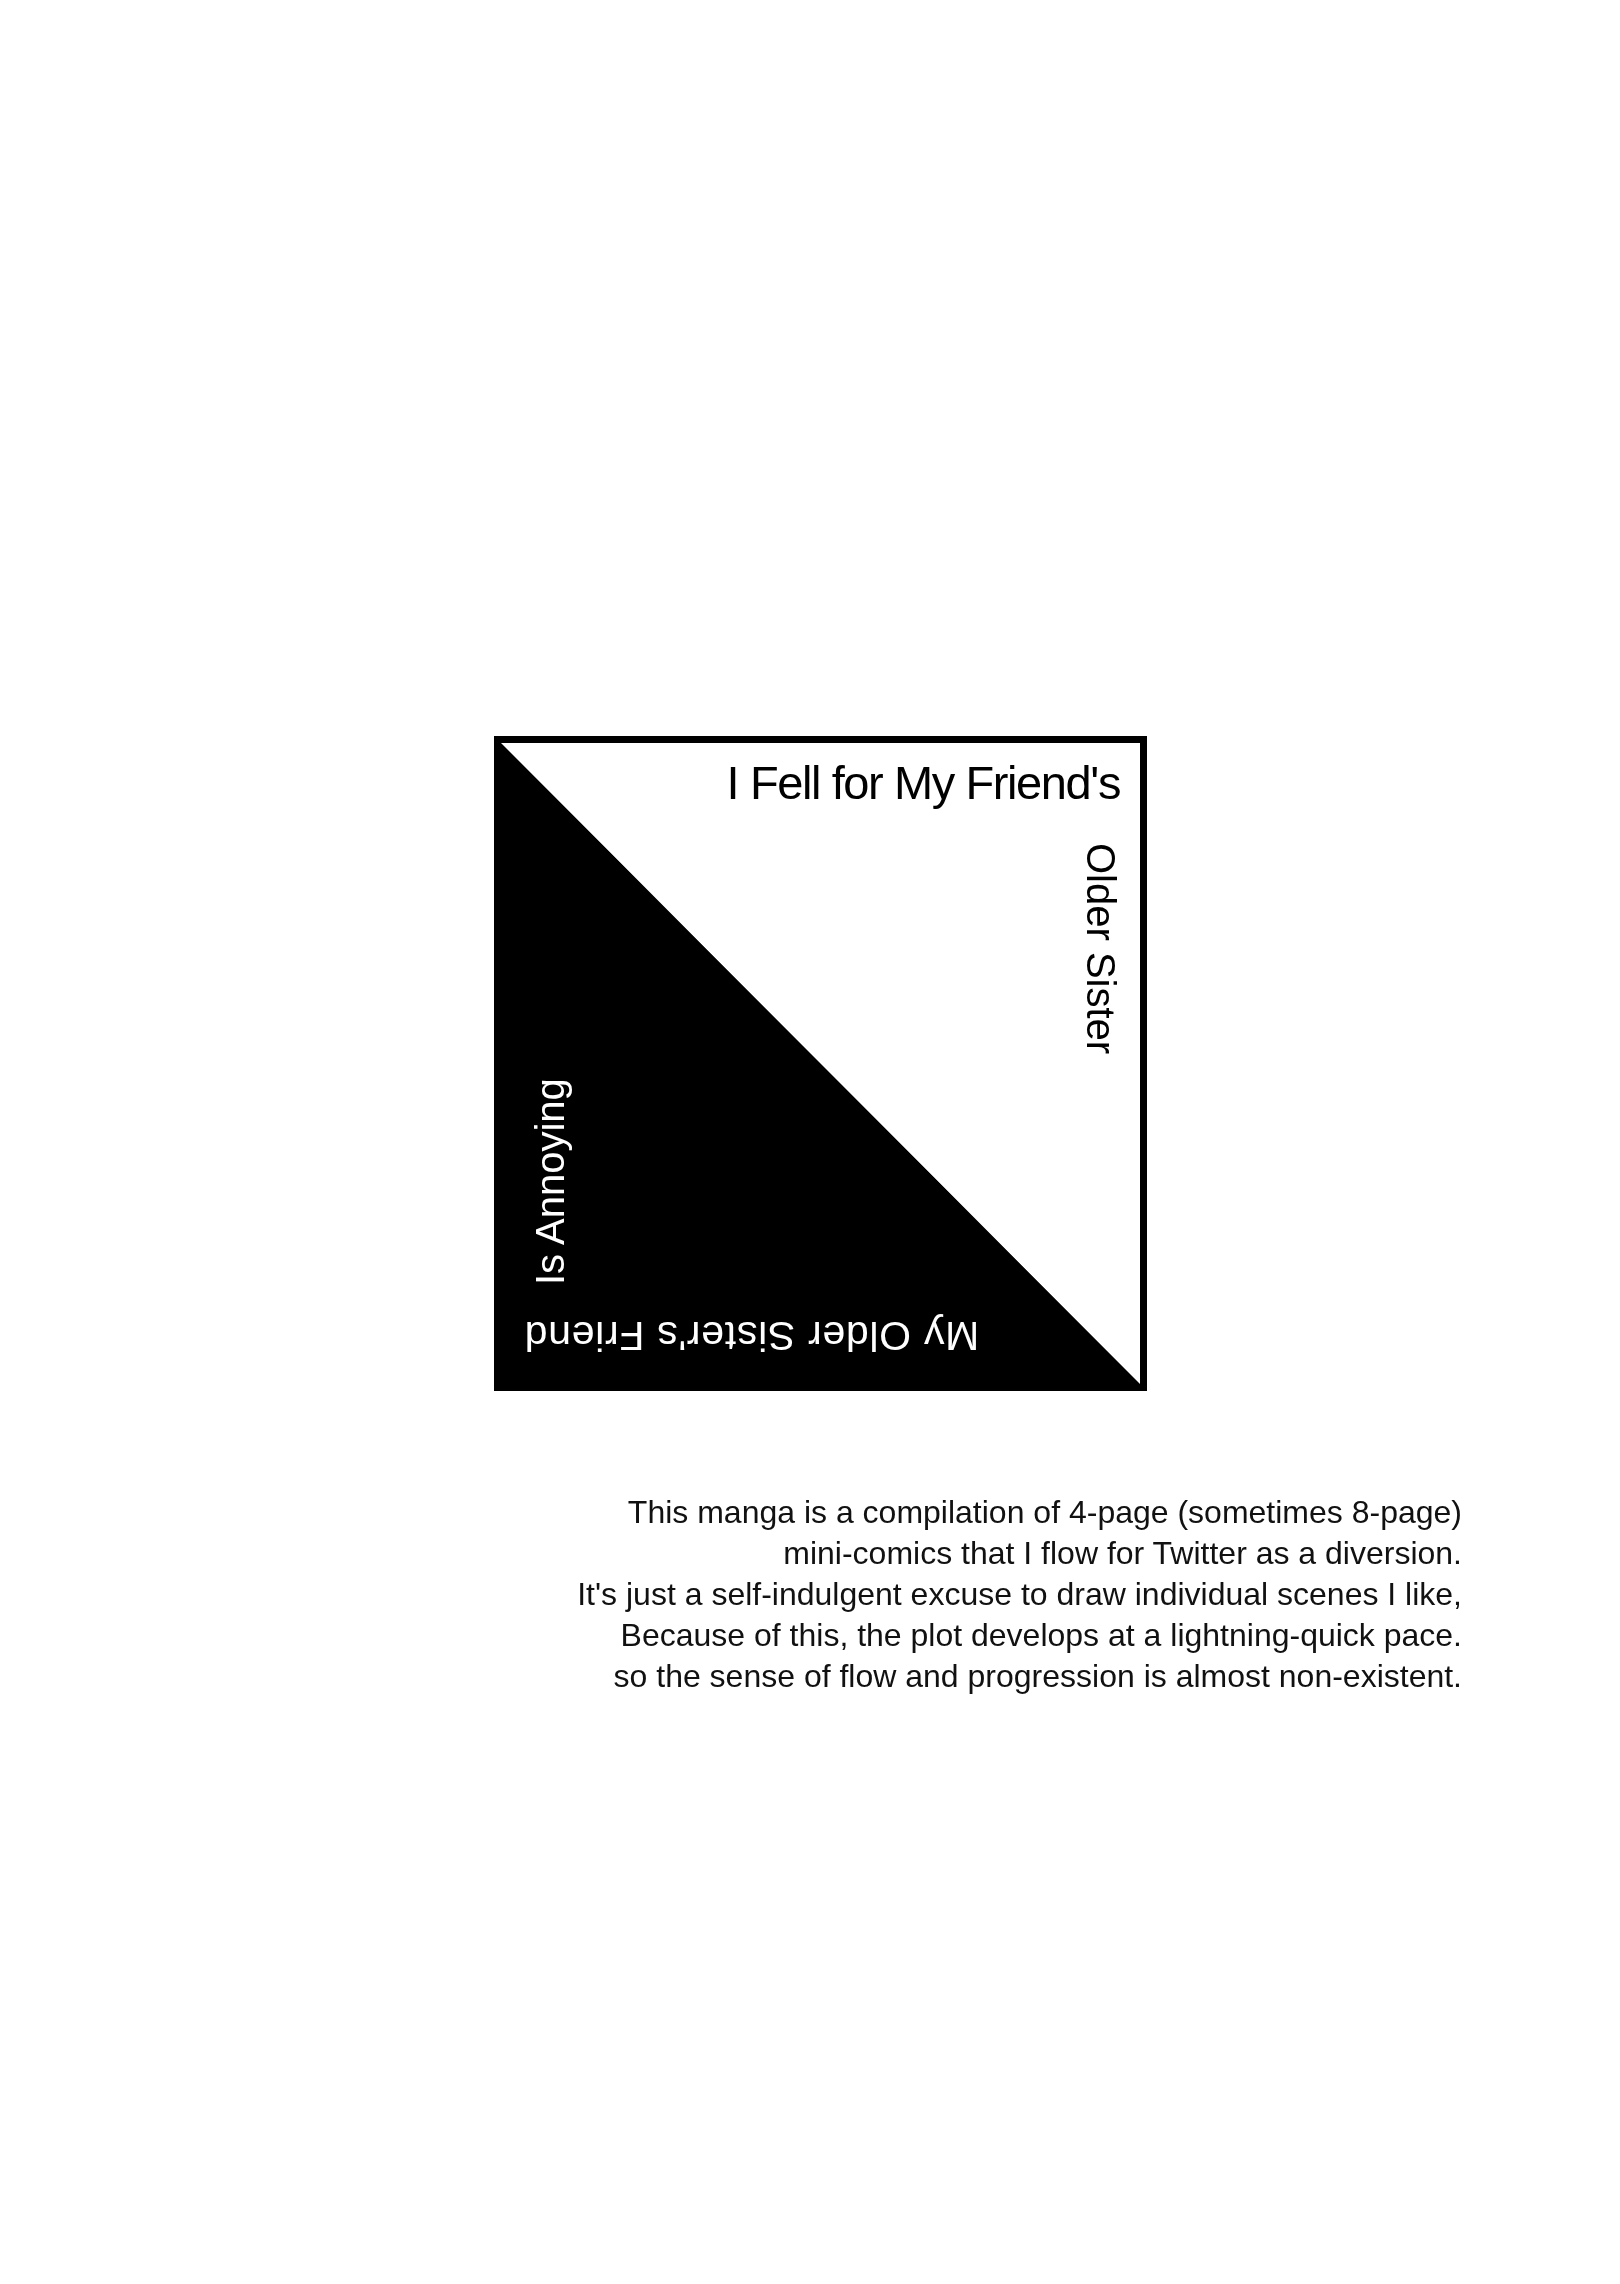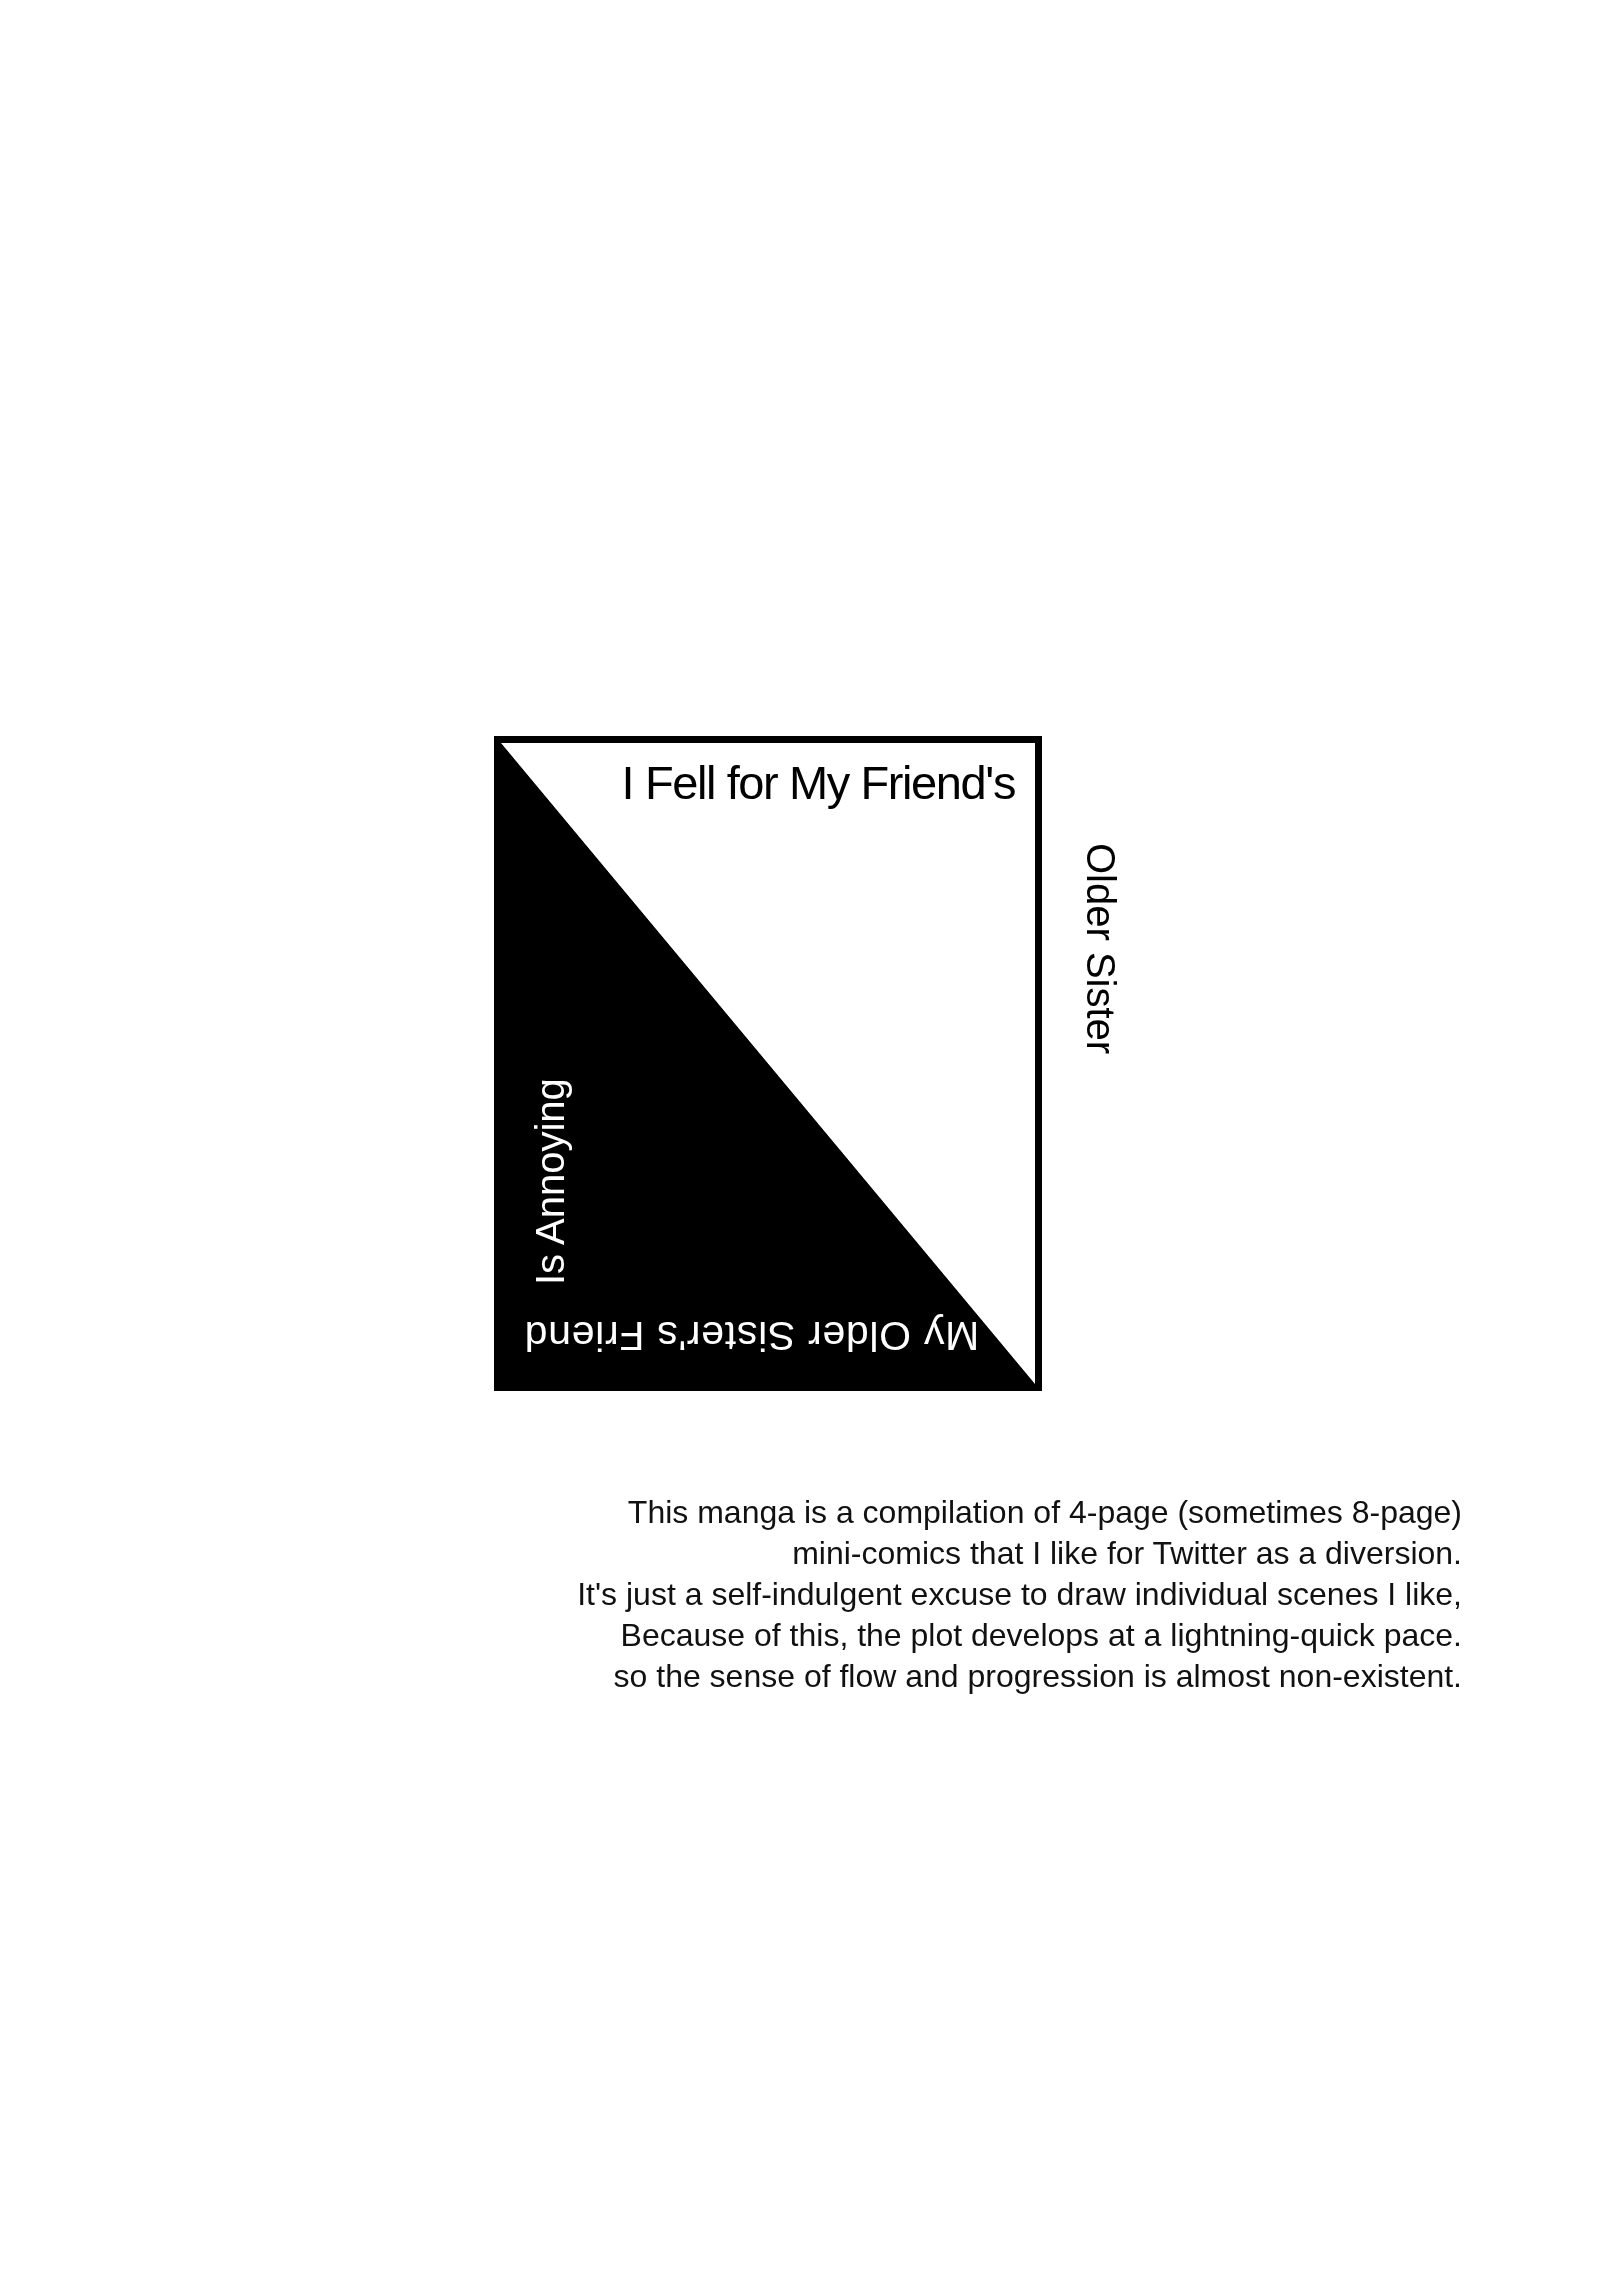--- a/index.html
+++ b/index.html
@@ -14,21 +14,21 @@
     background: #ffffff;
     overflow: hidden;
     font-family: "Liberation Sans", sans-serif;
   }
 
   
   #cover-box {
     position: absolute;
     left: 494px;
     top: 736px;
-    width: 548px;
+    width: 653px;
     height: 655px;
     box-sizing: border-box;
     border: 7.1px solid #000000;
     
     background: linear-gradient(to top right, #000000 49.95%, #ffffff 50.05%);
   }
 
   .cover-text {
     position: absolute;
     white-space: nowrap;
@@ -93,20 +93,20 @@
 
   <div id="cover-box">
     <div class="cover-text" id="front-title-line1">I Fell for My Friend's</div>
     <div class="cover-text" id="front-title-line2">Older Sister</div>
     <div class="cover-text" id="back-title-line2">Is Annoying</div>
     <div class="cover-text" id="back-title-line1">My Older Sister's Friend</div>
   </div>
 
   <div id="intro-paragraph">
     <div class="intro-line">This manga is a compilation of 4-page (sometimes 8-page)</div>
-    <div class="intro-line">mini-comics that I like for Twitter as a diversion.</div>
+    <div class="intro-line">mini-comics that I flow for Twitter as a diversion.</div>
     <div class="intro-line">It's just a self-indulgent excuse to draw individual scenes I like,</div>
     <div class="intro-line">Because of this, the plot develops at a lightning-quick pace.</div>
     <div class="intro-line">so the sense of flow and progression is almost non-existent.</div>
   </div>
 
 </div>
 
 
 </body></html>

